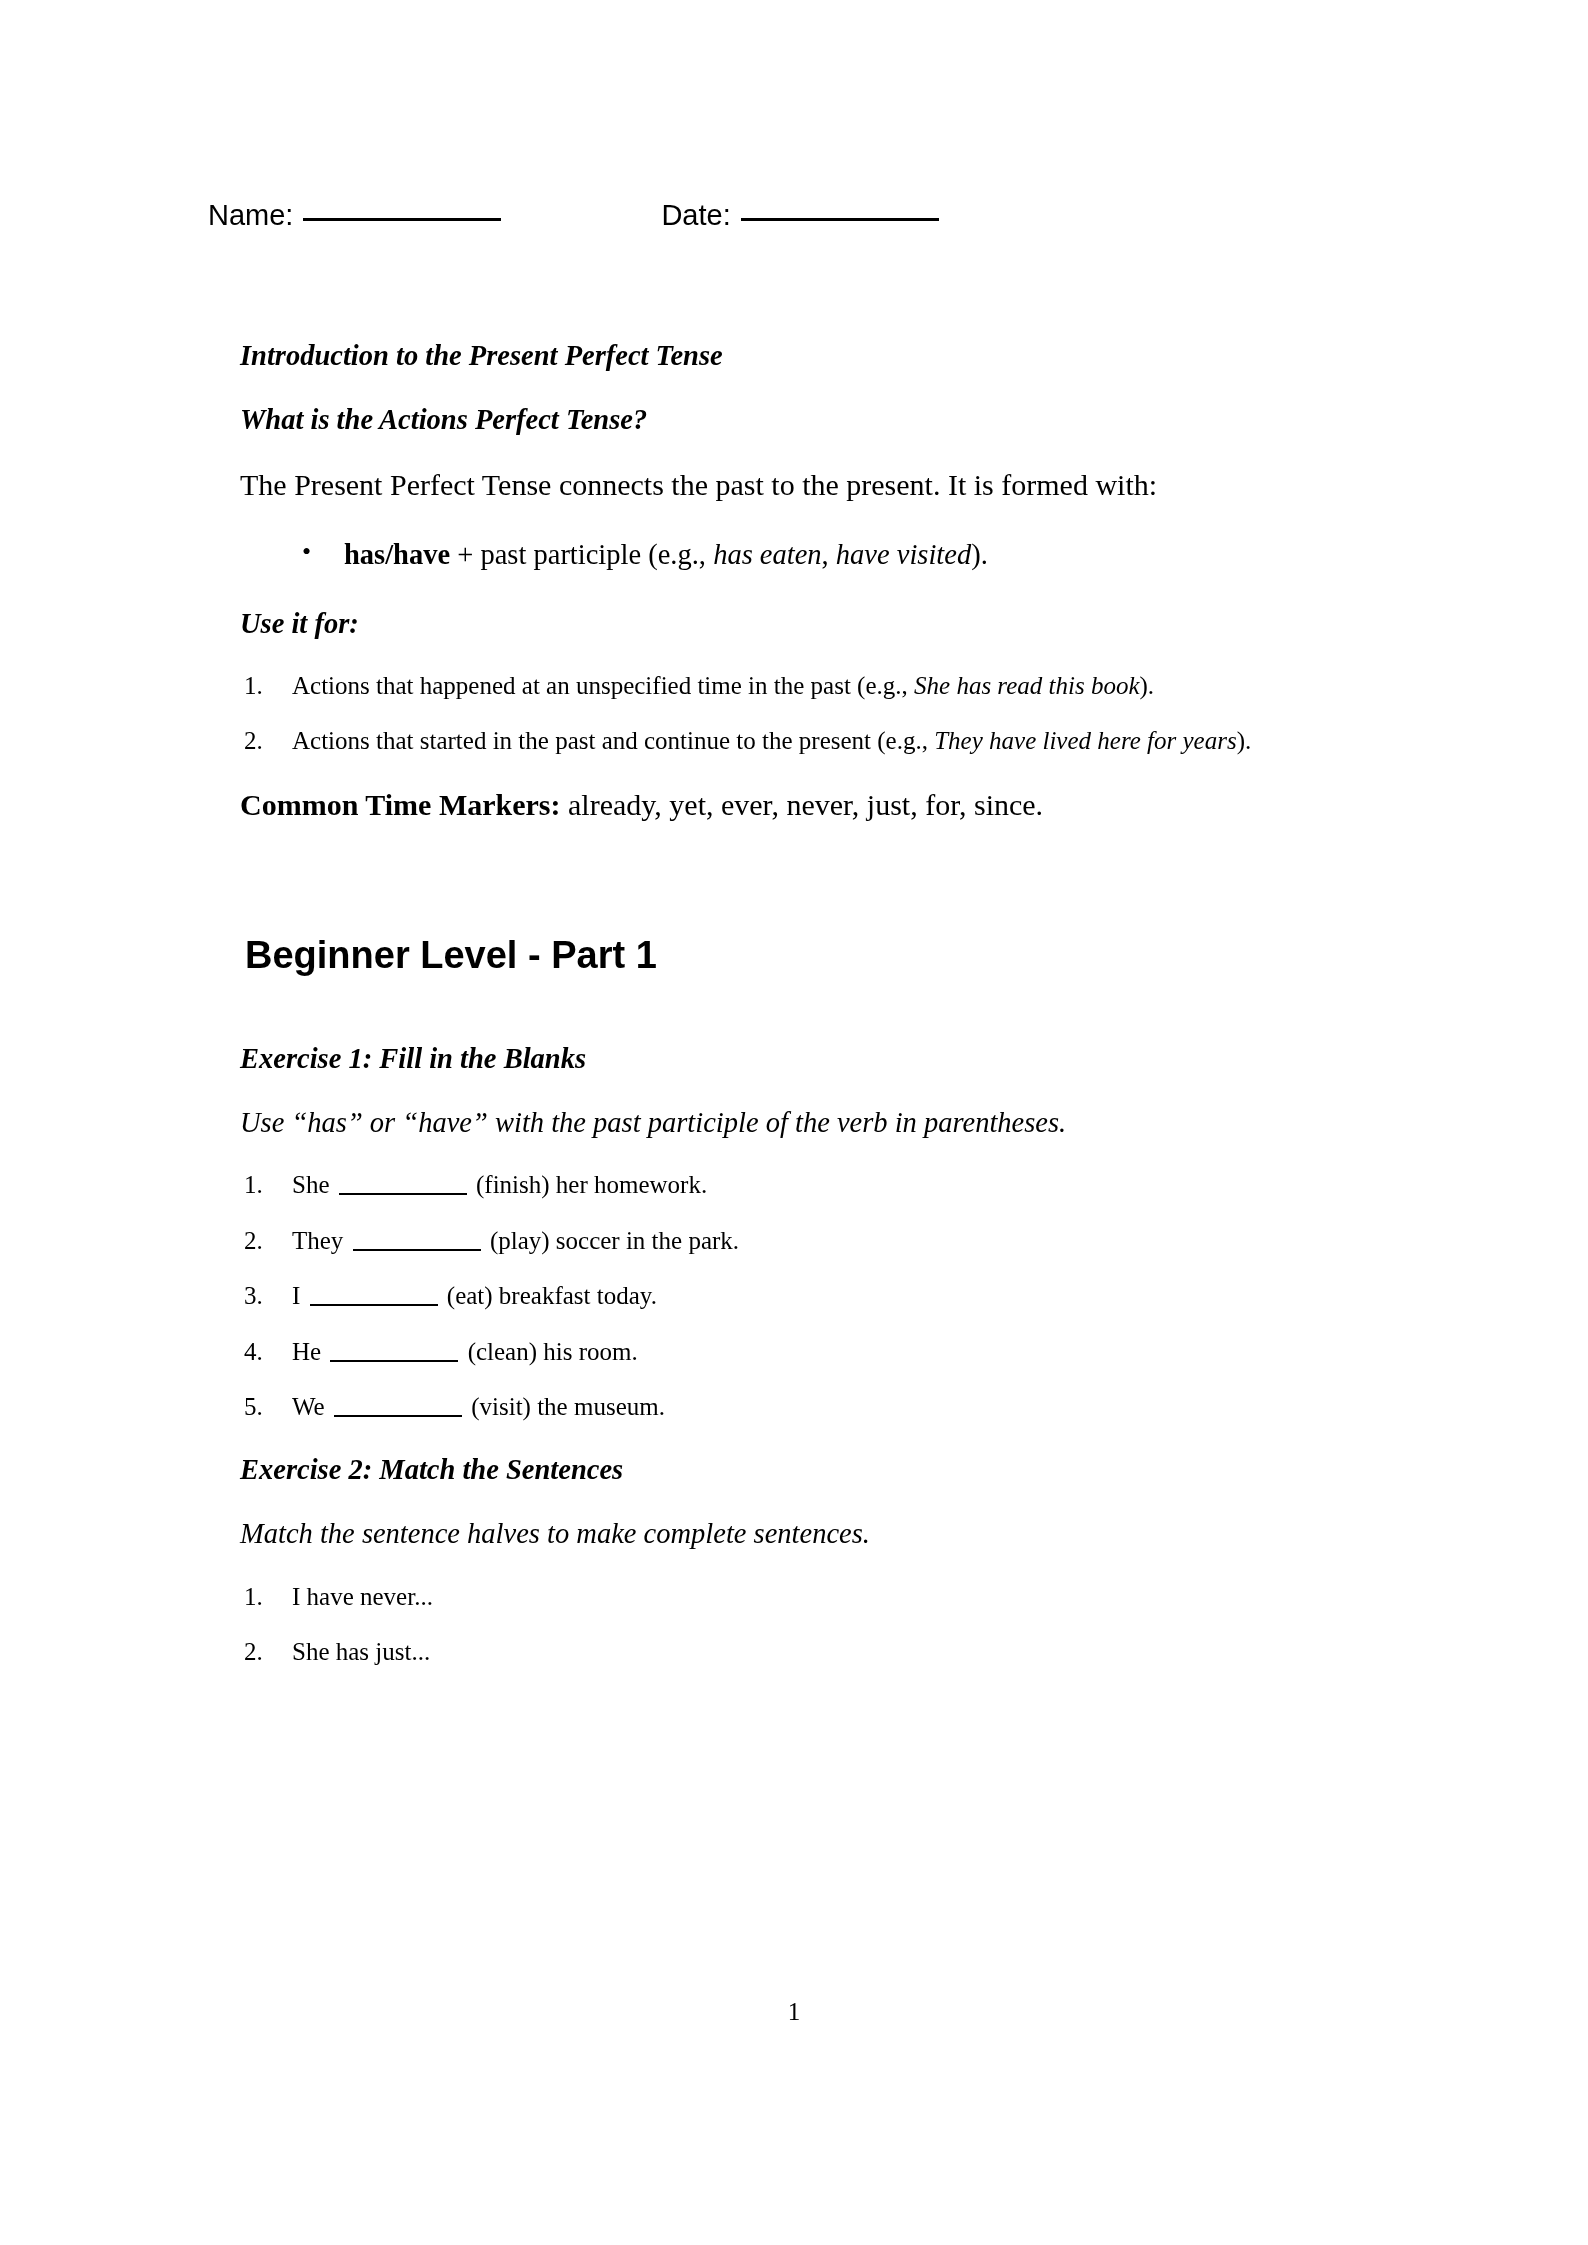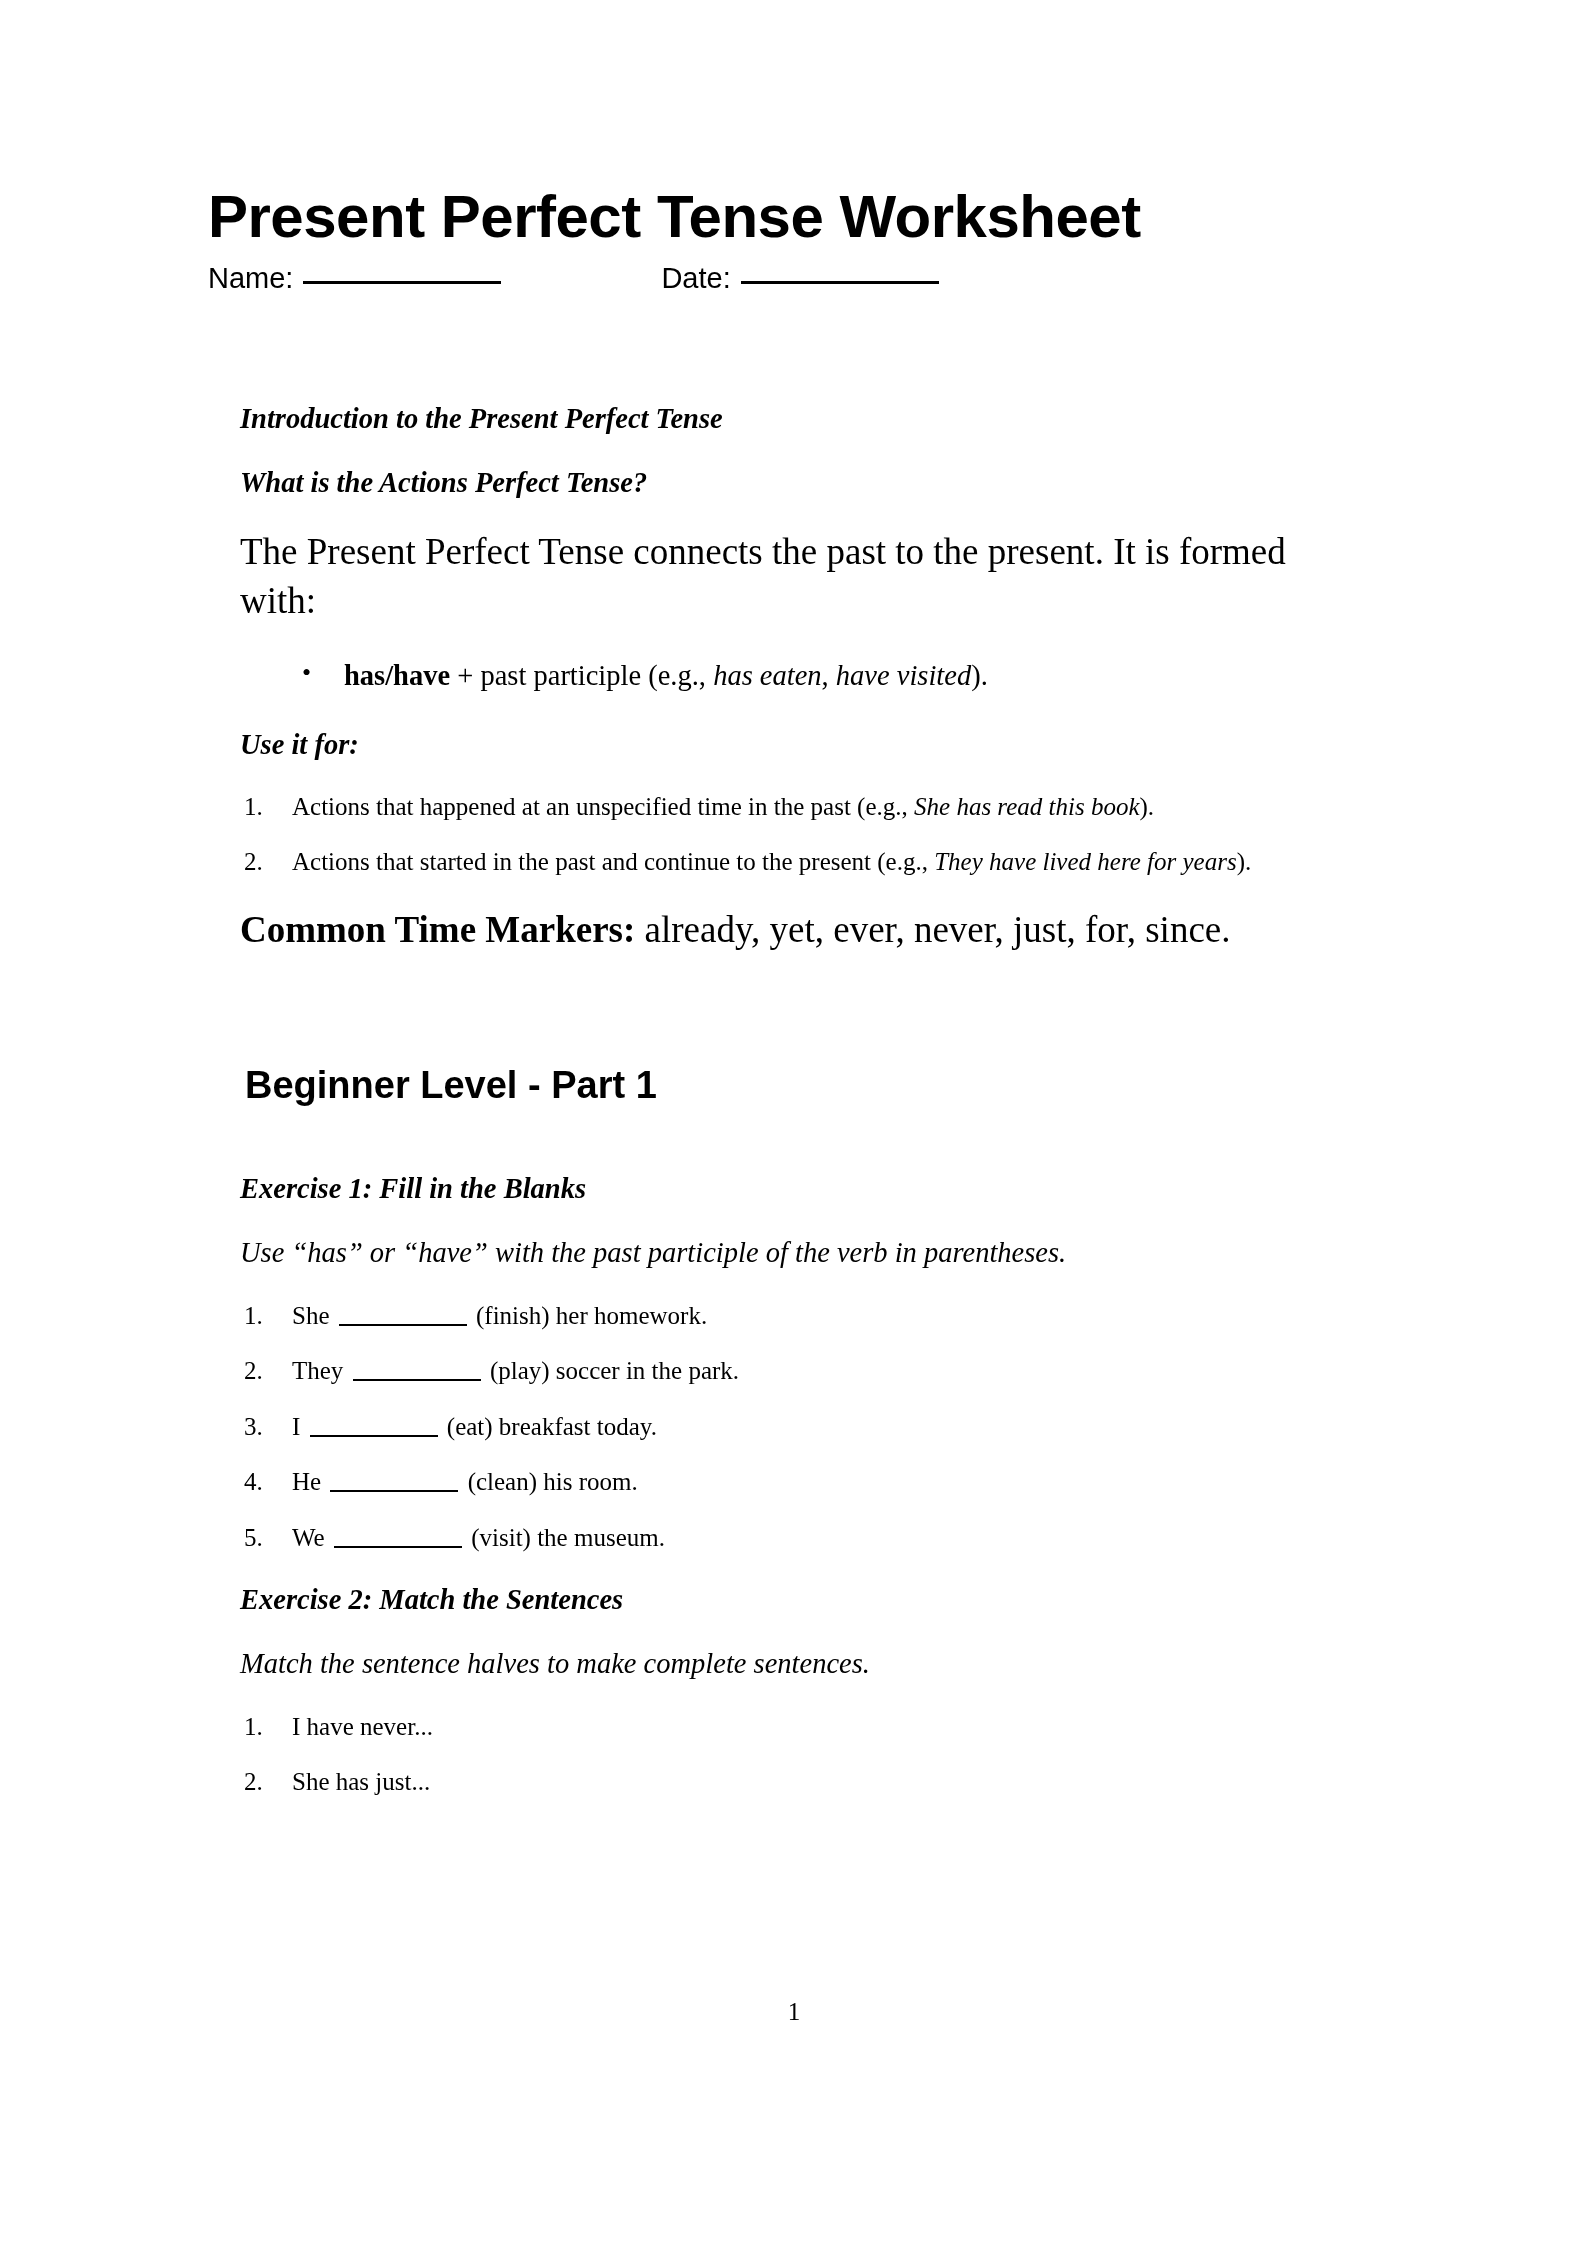--- a/index.html
+++ b/index.html
@@ -69,21 +69,21 @@
     font-family: "Liberation Serif", "DejaVu Serif", serif;
     font-weight: bold;
     font-size: 28.5px;
     line-height: 1.3;
     margin: 0;
     padding: 0;
     font-style: italic;
   }
 
   .para {
-    font-size: 37px;
+    font-size: 30px;
     line-height: 1.32;
     margin: 0;
     padding: 0;
   }
   .para b, .para strong { font-weight: bold; }
   .spacer-md { height: 27px; }
   .spacer-lg { height: 56px; }
   .spacer-xl { height: 104px; }
 
   
@@ -166,21 +166,20 @@
     font-size: 25px;
     font-family: "Liberation Serif", "DejaVu Serif", serif;
   }
 </style>
 </head>
 <body>
 
 <div class="page">
   <div class="content">
 
-    <h1 class="doc-title">Present Perfect Tense Worksheet</h1>
 
     <div class="namedate-row">
       <span class="nd-label">Name:</span><span class="nd-rule"></span><span class="nd-gap"></span><span class="nd-label">Date:</span><span class="nd-rule"></span>
     </div>
 
     <div class="spacer-xl"></div>
 
     <h3 class="sec-heading">Introduction to the Present Perfect Tense</h3>
 
     <div class="spacer-md"></div>

